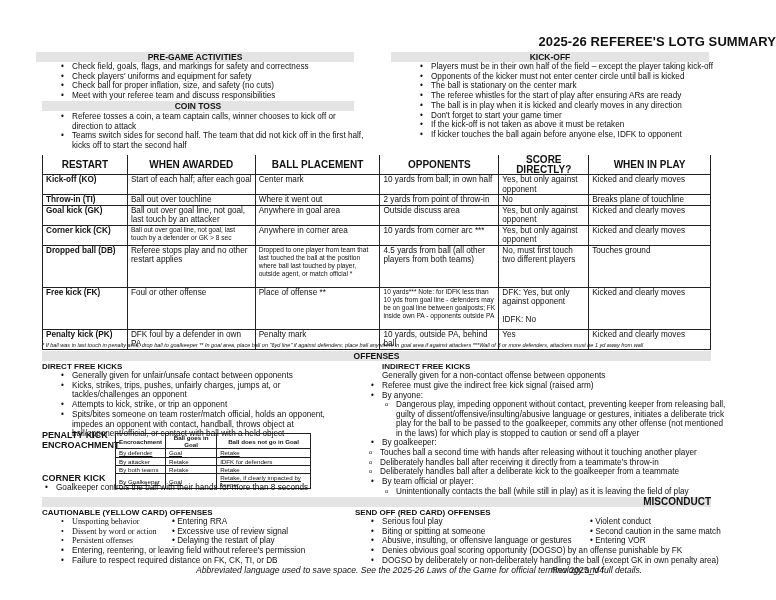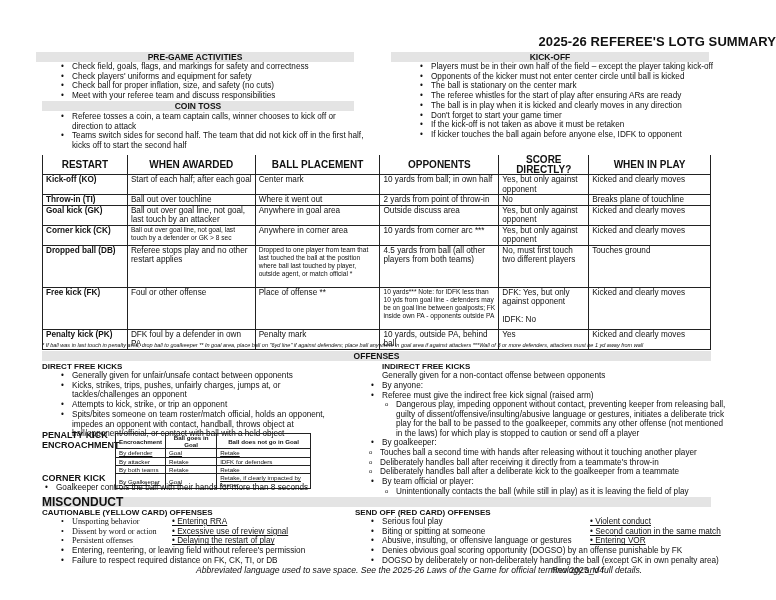--- a/index.html
+++ b/index.html
@@ -17,21 +17,21 @@
   table.main td { border:1px solid #222; vertical-align:top; padding:0 3px; }
   table.main td.r { font-weight:bold; }
   table.main td.small { font-size:6.6px; line-height:8px; }
   .foot { font-size:5.5px; font-style:italic; white-space:nowrap; }
   .h { font-weight:bold; font-size:8px; }
   .h2 { font-weight:bold; font-size:9px; line-height:10px; }
   table.enc { border-collapse:collapse; font-size:6.2px; line-height:7.2px; }
   table.enc th { border:1px solid #222; font-weight:bold; text-align:center; padding:0 3px; }
   table.enc td { border:1px solid #222; padding:0 3px; text-decoration:underline; text-decoration-thickness:0.5px; }
   .plain { font-size:8.2px; line-height:9.7px; }
-  .inline-bullet { font-size:8.2px; line-height:9.7px;text-decoration:underline; }
+  .inline-bullet { font-size:8.2px; line-height:9.7px; }
   .bottom { font-size:8.6px; font-style:italic; white-space:nowrap; }
 </style>
 </head>
 <body>
 
 <div class="abs title">2025-26 REFEREE'S LOTG SUMMARY</div>
 
 <div class="abs band" style="left:36px;top:52px;width:318px;">PRE-GAME ACTIVITIES</div>
 <ul class="abs b" style="left:58px;top:62px;width:310px;">
   <li>Check field, goals, flags, and markings for safety and correctness</li>
@@ -185,42 +185,42 @@
   </table>
 
 <div class="abs h2" style="left:42px;top:473px;">CORNER KICK</div>
 <ul class="abs b" style="left:42px;top:483px;width:320px;">
   <li>Goalkeeper controls the ball with their hands for more than 8 seconds</li>
 </ul>
 
 <div class="abs h" style="left:382px;top:362px;">INDIRECT FREE KICKS</div>
 <div class="abs plain" style="left:382px;top:371px;">Generally given for a non-contact offense between opponents</div>
 <ul class="abs b" style="left:368px;top:381px;width:370px;">
+  <li>Referee must give the indirect free kick signal (raised arm)</li>
   <li>By anyone:</li>
-  <li>Referee must give the indirect free kick signal (raised arm)</li>
 </ul>
 <ul class="abs b sub" style="left:368px;top:400px;width:360px;">
   <li>Dangerous play, impeding opponent without contact, preventing keeper from releasing ball, guilty of dissent/offensive/insulting/abusive language or gestures, initiates a deliberate trick play for the ball to be passed to the goalkeeper, commits any other offense (not mentioned in the laws) for which play is stopped to caution or send off a player</li>
 </ul>
 <ul class="abs b" style="left:368px;top:438px;width:370px;">
   <li>By goalkeeper:</li>
 </ul>
 <ul class="abs b sub" style="left:352px;top:448px;width:380px;white-space:nowrap;">
   <li>Touches ball a second time with hands after releasing without it touching another player</li>
   <li>Deliberately handles ball after receiving it directly from a teammate's throw-in</li>
   <li>Deliberately handles ball after a deliberate kick to the goalkeeper from a teammate</li>
 </ul>
 <ul class="abs b" style="left:368px;top:477px;width:370px;">
   <li>By team official or player:</li>
 </ul>
 <ul class="abs b sub" style="left:368px;top:487px;width:380px;white-space:nowrap;">
   <li>Unintentionally contacts the ball (while still in play) as it is leaving the field of play</li>
 </ul>
 
-<div class="abs band" style="left:42px;top:497px;width:669px;text-align:left;font-size:12px;">MISCONDUCT</div>
+<div class="abs band" style="left:42px;top:497px;width:669px;text-align:right;font-size:10px;">MISCONDUCT</div>
 
 <div class="abs h" style="left:42px;top:508px;">CAUTIONABLE (YELLOW CARD) OFFENSES</div>
 <ul class="abs b" style="left:58px;top:517px;width:130px;font-family:Liberation Serif, serif;">
   <li>Unsporting behavior</li>
   <li>Dissent by word or action</li>
   <li>Persistent offenses</li>
 </ul>
 <div class="abs inline-bullet" style="left:172px;top:517px;">
   <div>• Entering RRA</div>
   <div>• Excessive use of review signal</div>

